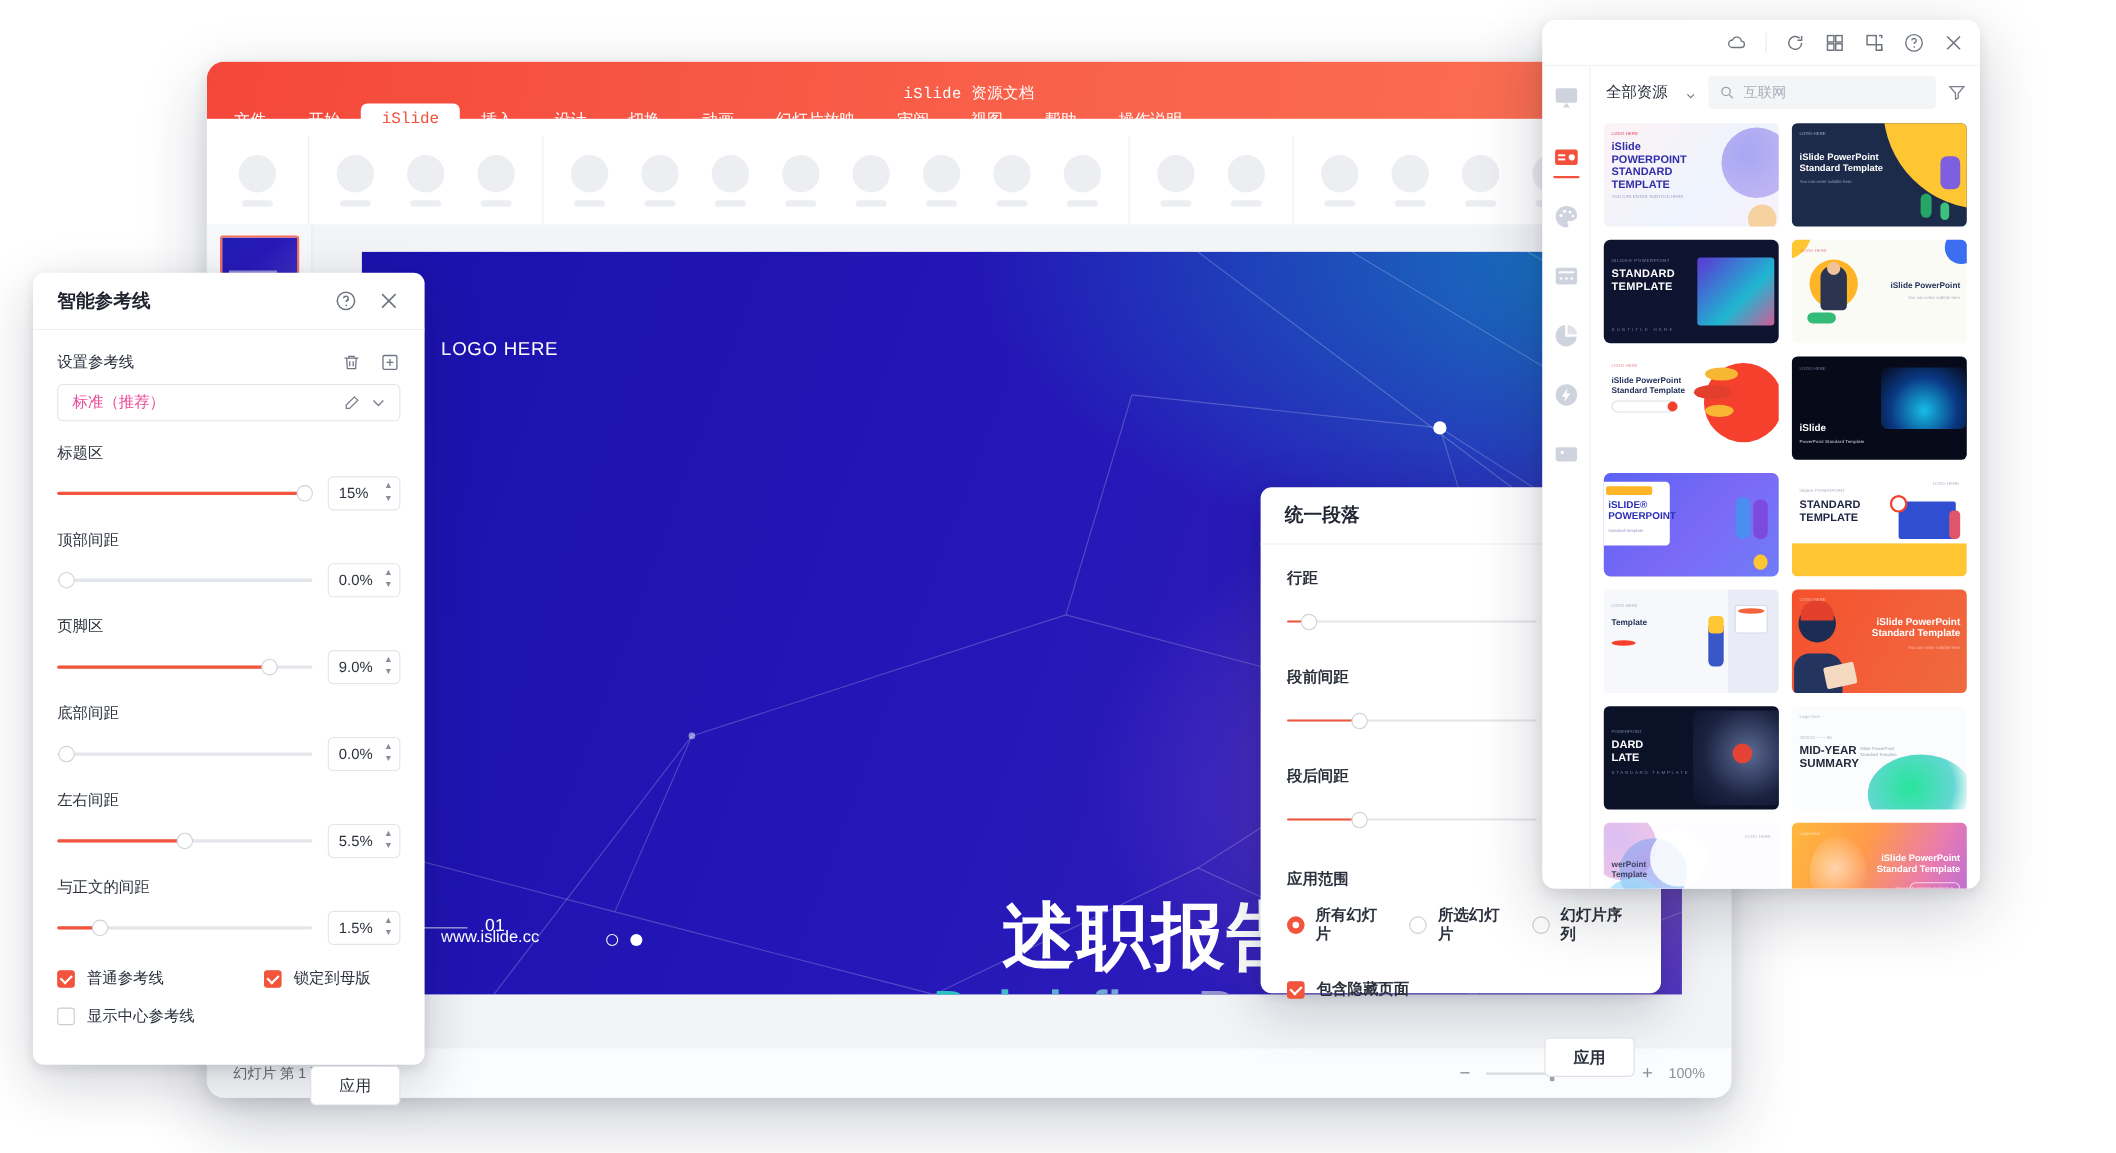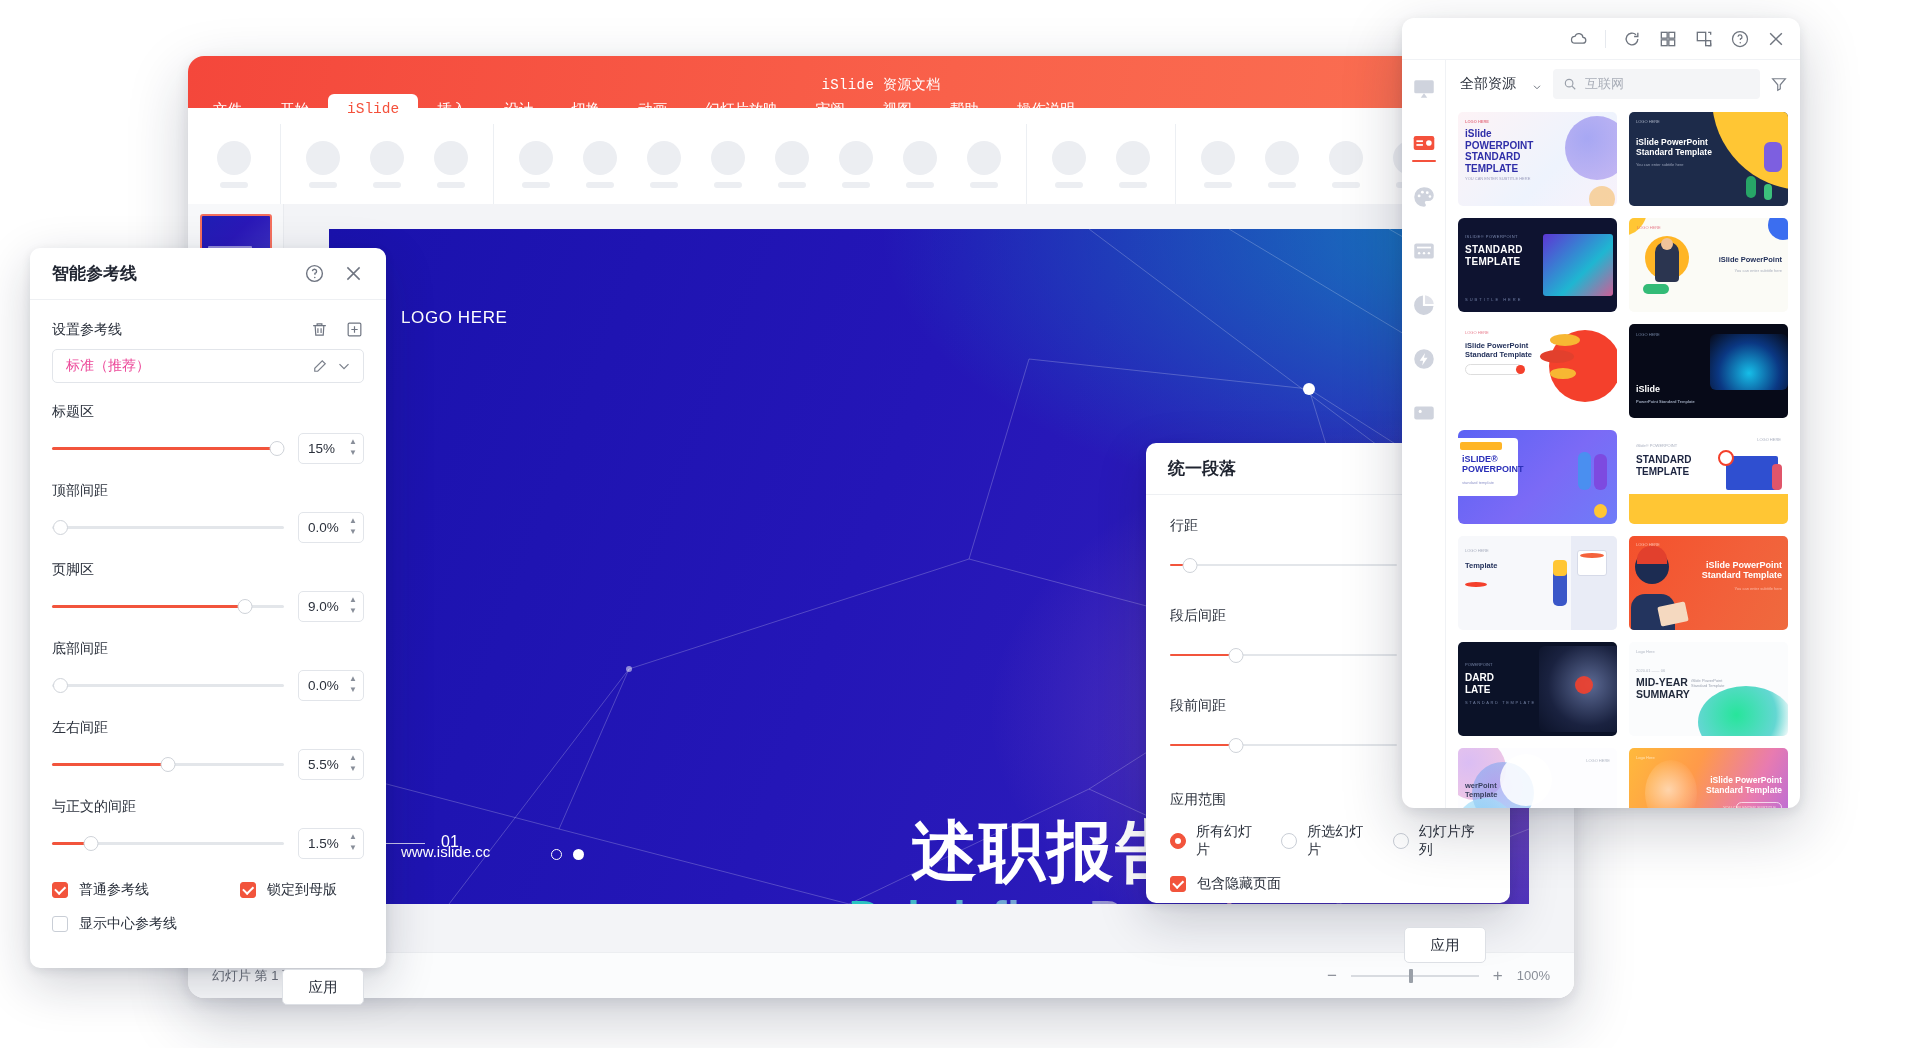--- a/index.html
+++ b/index.html
@@ -162,21 +162,21 @@
     display: flex; align-items: center; justify-content: center; cursor: pointer;
   }
 
   
   #guides-panel { left: 30px; top: 248px; width: 356px; height: 720px; }
   #guides-panel .body { padding: 20px 22px 0 22px; }
   .gblock { margin-bottom: 18px; }
 
   
   #para-panel { left: 1146px; top: 443px; width: 364px; height: 460px; }
-  #para-panel .body { padding: 22px 24px 0 24px; }
+  #para-panel .body { padding: 22px 24px 0 24px; font-weight: bold; }
 
   
   #res-window {
     position: absolute; left: 1402px; top: 18px; width: 398px; height: 790px;
     background: #fff; border-radius: 12px; overflow: hidden;
     box-shadow: 0 20px 60px rgba(22,26,50,0.22), 0 4px 12px rgba(22,26,50,0.10);
   }
   .res-top { height: 42px; display: flex; align-items: center; justify-content: flex-end;
              padding-right: 14px; border-bottom: 1px solid #f0f2f5; gap: 16px; }
   .res-top .ri { width: 20px; height: 20px; color:#6f757f; cursor:pointer; }
@@ -571,73 +571,73 @@
             <span>0.5</span>
             <div class="spin" style="top:7px;">
                 <span>▲</span>
                 <span>▼</span>
               </div>
           </div>
         </div>
       </div>
 
       <div class="gblock" style="margin-top:24px;">
+        <div class="field-label">段前间距</div>
+        <div class="row">
+          <div class="slider">
+            <div class="strack"></div>
+            <div class="sfill" style="width:29%"></div>
+            <div class="sknob" style="left:29%"></div>
+          </div>
+          <div class="numbox" style="width:75px;height:36px;">
+            <span>1.5</span>
+            <div class="spin" style="top:7px;">
+                <span>▲</span>
+                <span>▼</span>
+              </div>
+          </div>
+        </div>
+      </div>
+
+      <div class="gblock" style="margin-top:24px;">
         <div class="field-label">段后间距</div>
         <div class="row">
           <div class="slider">
             <div class="strack"></div>
             <div class="sfill" style="width:29%"></div>
             <div class="sknob" style="left:29%"></div>
           </div>
           <div class="numbox" style="width:75px;height:36px;">
             <span>1.5</span>
             <div class="spin" style="top:7px;">
                 <span>▲</span>
                 <span>▼</span>
               </div>
           </div>
         </div>
       </div>
 
-      <div class="gblock" style="margin-top:24px;">
-        <div class="field-label">段前间距</div>
-        <div class="row">
-          <div class="slider">
-            <div class="strack"></div>
-            <div class="sfill" style="width:29%"></div>
-            <div class="sknob" style="left:29%"></div>
-          </div>
-          <div class="numbox" style="width:75px;height:36px;">
-            <span>1.5</span>
-            <div class="spin" style="top:7px;">
-                <span>▲</span>
-                <span>▼</span>
-              </div>
-          </div>
-        </div>
-      </div>
-
       <div class="field-label" style="margin-top:28px;margin-bottom:14px;">应用范围</div>
 
       <div class="row">
         <div class="cbrow" style="margin-right:18px;">
           <div class="rdo on"></div>
           <span>所有幻灯片</span>
         </div>
         <div class="cbrow" style="margin-right:18px;">
           <div class="rdo"></div>
           <span>所选幻灯片</span>
         </div>
         <div class="cbrow">
           <div class="rdo"></div>
           <span>幻灯片序列</span>
         </div>
       </div>
 
-      <div class="cbrow" style="margin-top:16px;">
+      <div class="cbrow" style="margin-top:32px;">
         <div class="cbox on"></div>
         <span>包含隐藏页面</span>
       </div>
 
       <div class="row" style="justify-content:flex-end;margin-top:34px;">
         <div class="applybtn">应用</div>
       </div>
     </div>
   </div>
 

